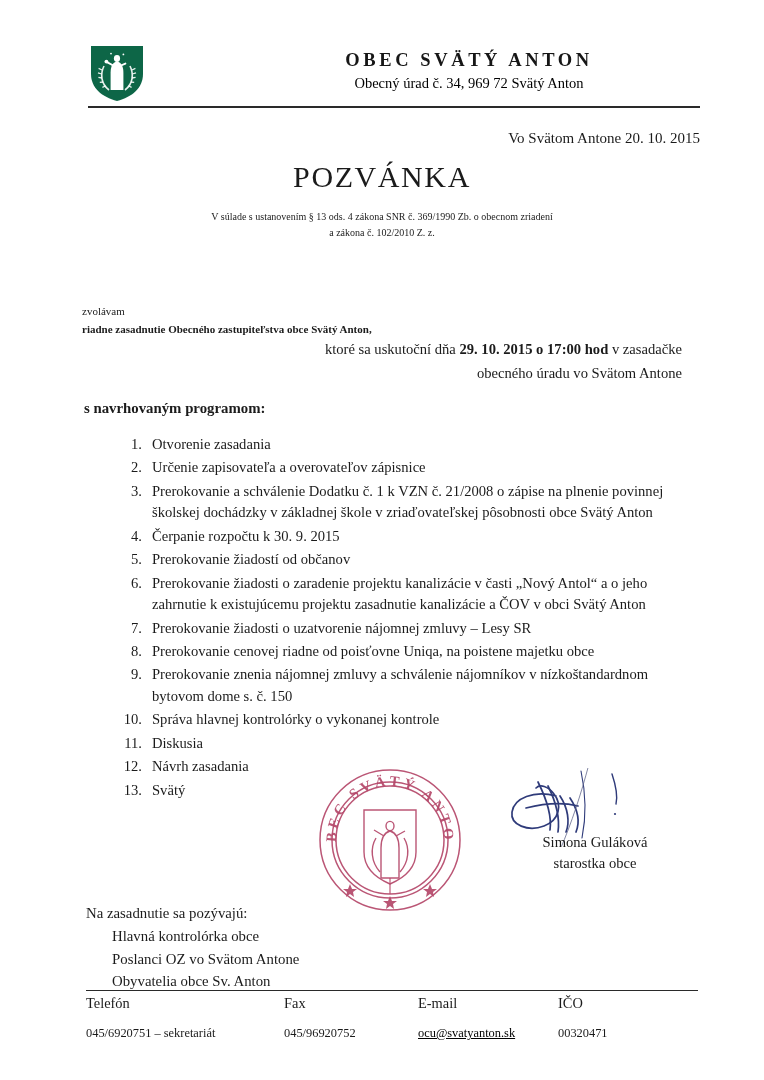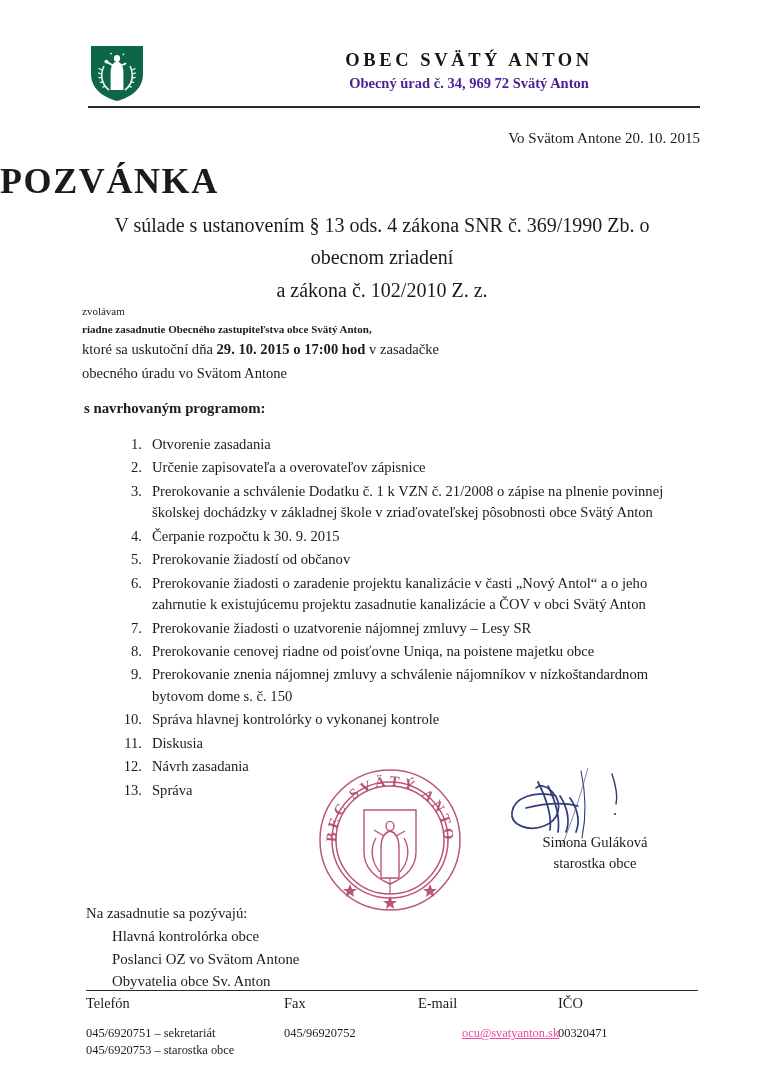--- a/index.html
+++ b/index.html
@@ -49,24 +49,24 @@
   .org-name {
     font-size: 18.5px;
     font-weight: bold;
     letter-spacing: 3.6px;
     line-height: 1.15;
     color: #161616;
     white-space: nowrap;
   }
   .org-sub {
     font-size: 14.5px;
-    font-weight: bold;
+    font-weight: normal;
     line-height: 1.2;
     margin-top: 4px;
-    color: #4c1d95;
+    color: #000000;
     white-space: nowrap;
   }
   .header-rule {
     position: absolute;
     left: 88px;
     top: 106px;
     width: 612px;
     height: 0;
     border-top: 2.2px solid #2a2a2a;
   }
@@ -77,54 +77,54 @@
     right: 64px;
     top: 130px;
     font-size: 15px;
     white-space: nowrap;
   }
   .doc-title {
     position: absolute;
     left: 0;
     right: 0;
     top: 160px;
-    text-align: left;
-    font-size: 36px;
-    font-weight: bold;
+    text-align: center;
+    font-size: 30px;
+    font-weight: normal;
     letter-spacing: 1.6px;
   }
 
   .legal {
     position: absolute;
     left: 82px;
     top: 209px;
     width: 600px;
     text-align: center;
-    font-size: 20px;
+    font-size: 10px;
     line-height: 1.62;
   }
 
   .convene {
     position: absolute;
     left: 82px;
     top: 275px;
     width: 600px;
     text-align: left;
     font-size: 11px;
     line-height: 1.62;
     margin-top: 28px;
   }
   .convene .l2 { font-weight: bold; }
 
   .when {
     position: absolute;
     left: 82px;
     top: 338px;
     width: 600px;
-    text-align: left;
+    text-align: right;
     font-size: 14.6px;
     line-height: 1.62;
   }
   .when b { font-weight: bold; }
 
   .program-label {
     position: absolute;
     left: 84px;
     top: 400px;
     font-size: 14.8px;
@@ -228,23 +228,22 @@
   .fcol.c1 { width: 198px; }
   .fcol.c2 { width: 134px; }
   .fcol.c3 { width: 140px; }
   .fcol.c4 { width: 120px; }
   .fcol .fhead {
     font-size: 14.4px;
     line-height: 1.3;
     margin-bottom: 12px;
   }
   .flink {
-    color: #ec4899;
+    color: #000000;
     text-decoration: underline;
-    margin-left: 44px;
   }
 </style>
 </head>
 <body>
 
 <div class="page">
 
   <div class="header">
     <div class="crest">
       <svg viewBox="0 0 58 58" xmlns="http://www.w3.org/2000/svg">
@@ -337,21 +336,21 @@
     <div class="agenda-item">
       <span class="agenda-num">11.</span>
       <span class="agenda-text">Diskusia</span>
     </div>
     <div class="agenda-item">
       <span class="agenda-num">12.</span>
       <span class="agenda-text">Návrh zasadania</span>
     </div>
     <div class="agenda-item">
       <span class="agenda-num">13.</span>
-      <span class="agenda-text">Správa</span>
+      <span class="agenda-text">Svätý</span>
     </div>
   </div>
 
   <div class="seal">
     <svg viewBox="0 0 148 148" xmlns="http://www.w3.org/2000/svg">
       <defs>
         <path id="sealArc" d="M 20 74 A 54 54 0 0 1 128 74"></path>
       </defs>
       <g fill="none" stroke="#b5486a" stroke-width="1.5" opacity="0.92">
         <circle cx="74" cy="74" r="70"></circle>
@@ -407,21 +406,20 @@
       <div>Poslanci OZ vo Svätom Antone</div>
       <div>Obyvatelia obce Sv. Anton</div>
     </div>
   </div>
 
   <div class="footer-rule"></div>
   <div class="footer">
     <div class="fcol c1">
       <div class="fhead">Telefón</div>
       <div>045/6920751 – sekretariát</div>
-      <div>045/6920753 – starostka obce</div>
     </div>
     <div class="fcol c2">
       <div class="fhead">Fax</div>
       <div>045/96920752</div>
     </div>
     <div class="fcol c3">
       <div class="fhead">E-mail</div>
       <a class="flink" href="#">ocu@svatyanton.sk</a>
     </div>
     <div class="fcol c4">

